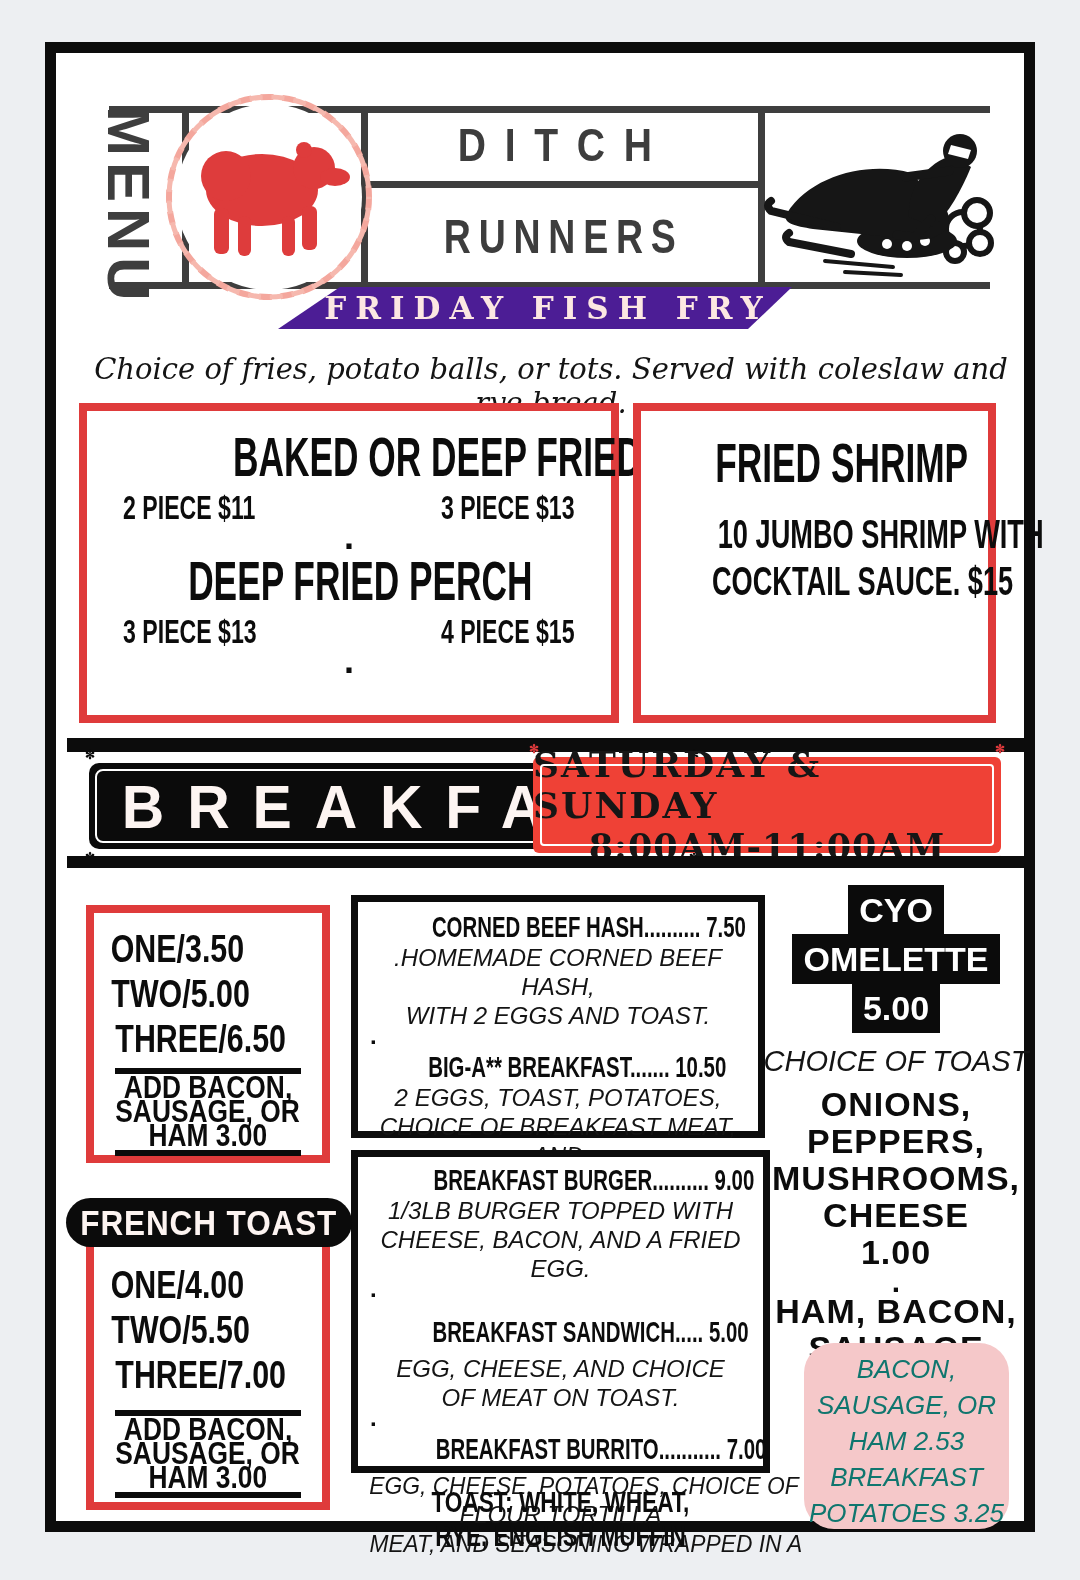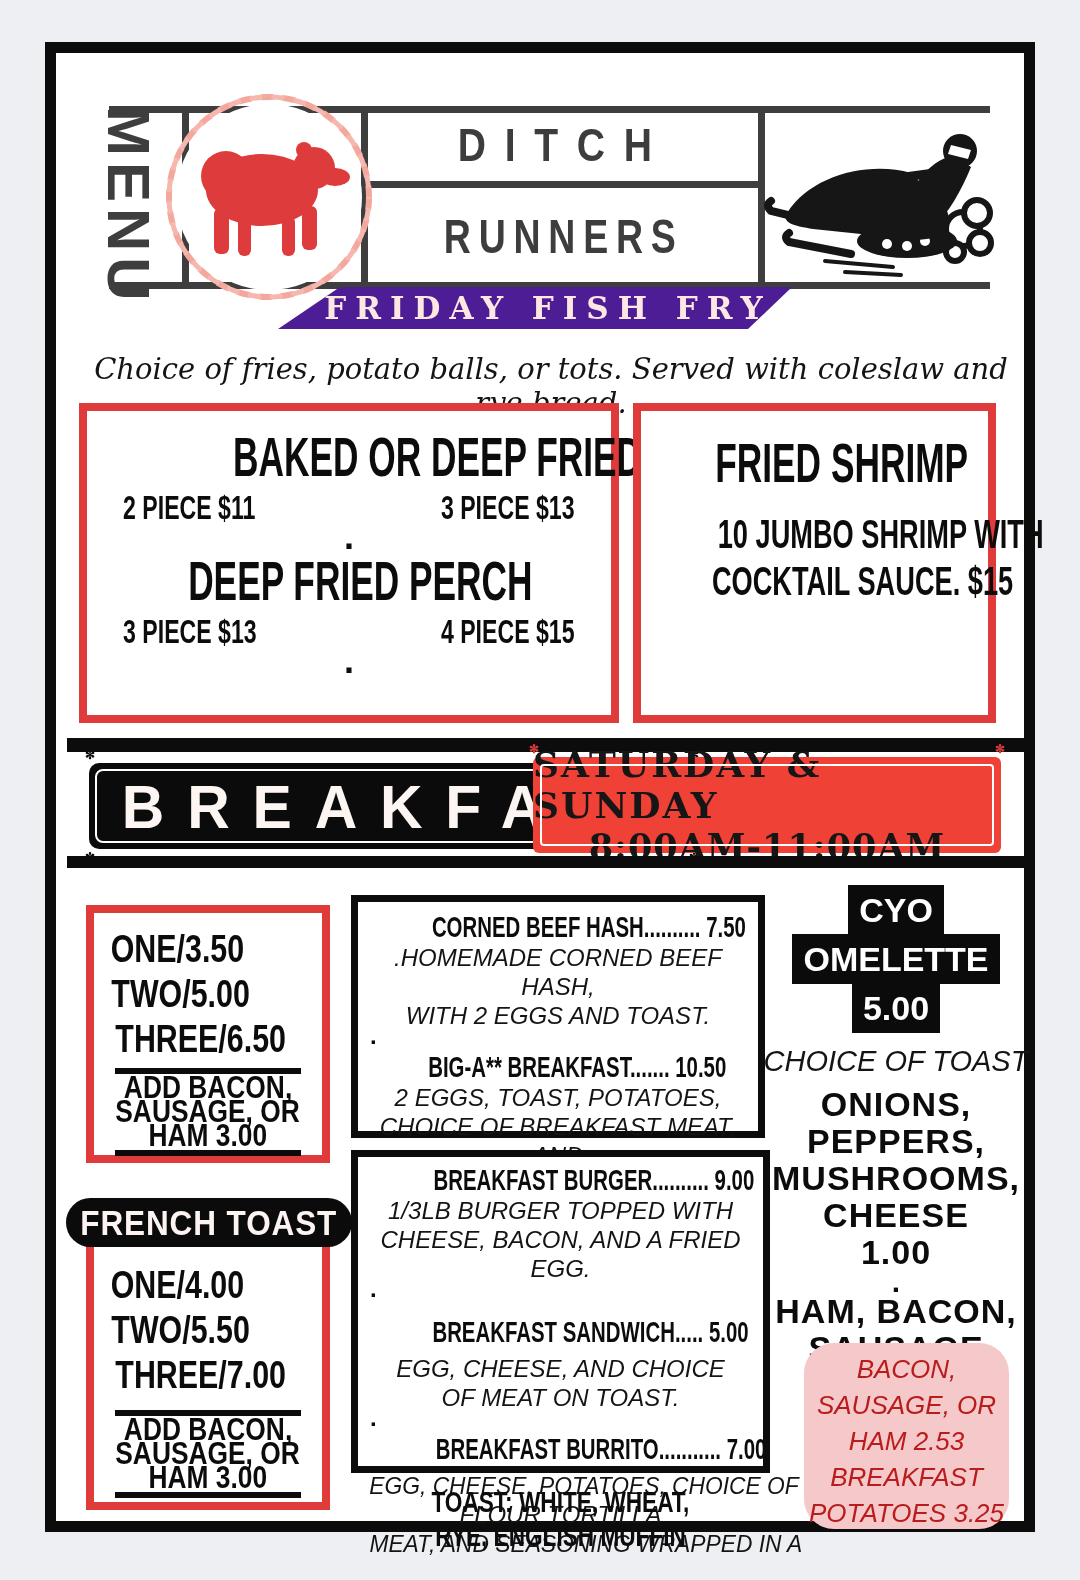--- a/index.html
+++ b/index.html
@@ -97,21 +97,21 @@
   .rightcol{position:absolute;left:700px;top:833px;width:280px;text-align:center;}
   .cyo-block{display:flex;flex-direction:column;align-items:center;}
   .cyo-line{background:#0b0b0b;color:#fff;font-weight:700;font-size:34px;line-height:48px;padding:1px 11px;margin-top:-1px;}
   .om-sub{font-style:italic;font-size:29px;margin-top:12px;color:#141414;}
   .om-item{font-weight:700;font-size:34px;line-height:37px;letter-spacing:1px;}
   .om-group1{margin-top:8px;}
   .om-dot{font-weight:700;font-size:30px;line-height:22px;}
   .pinknote{
     position:absolute;left:748px;top:1290px;width:205px;height:186px;border-radius:30px;
     background:#f5c8c9;text-align:center;padding-top:8px;box-sizing:border-box;
-    font-style:italic;font-size:26px;line-height:36px;color:#b91c1c;
+    font-style:italic;font-size:26px;line-height:36px;color:#0f766e;
   }
 </style>
 </head>
 <body>
 
 <div class="page">
 
   <div class="hrule" style="left:53px;top:53px;width:881px;height:7px;"></div>
   <div class="hrule" style="left:53px;top:229px;width:881px;height:7px;"></div>
   <div class="hrule" style="left:307px;top:128px;width:402px;height:7px;"></div>

